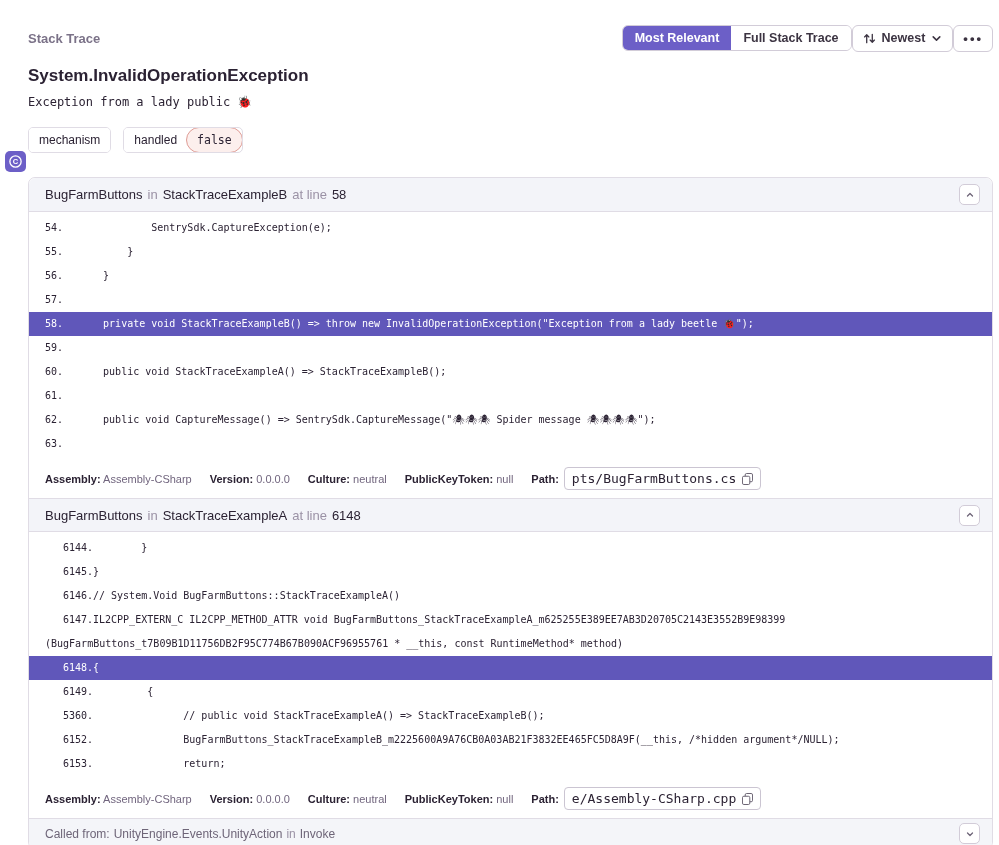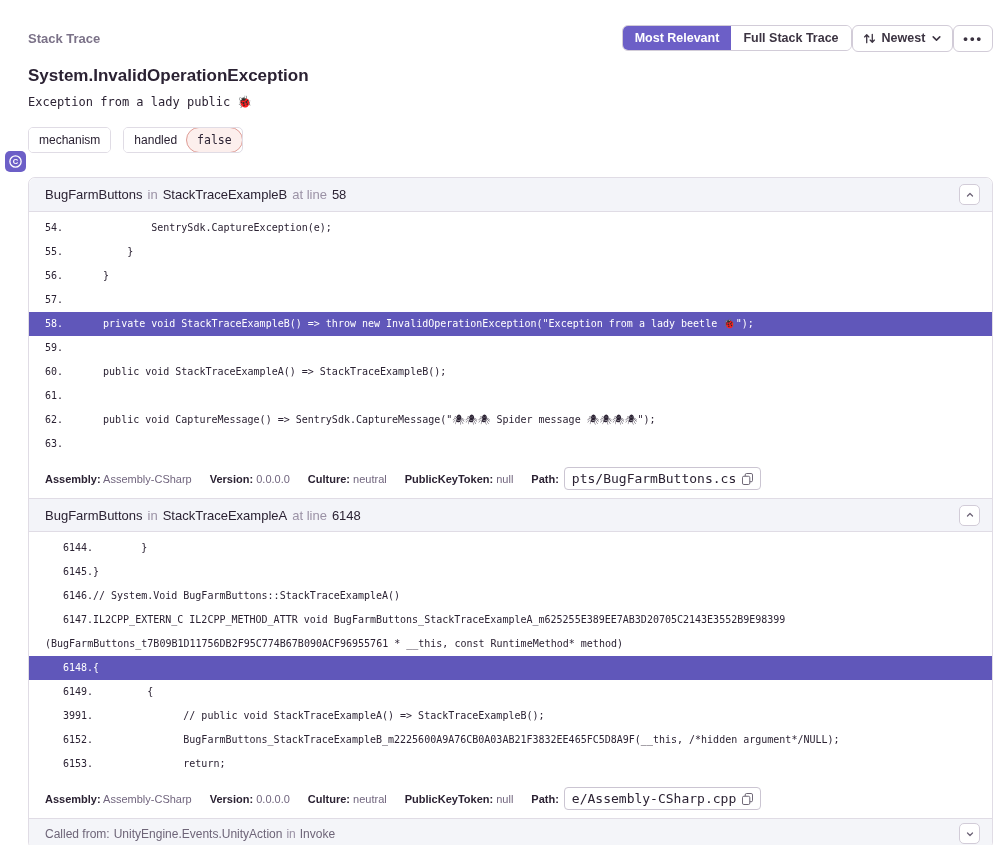--- a/index.html
+++ b/index.html
@@ -198,21 +198,21 @@
     </button>
   </div>
 
   <div class="code wide">
     <div class="code-line"><span class="ln">6144.</span><span>        }</span></div>
     <div class="code-line"><span class="ln">6145.</span><span>}</span></div>
     <div class="code-line"><span class="ln">6146.</span><span>// System.Void BugFarmButtons::StackTraceExampleA()</span></div>
     <div class="code-line"><span class="ln">6147.</span><span>IL2CPP_EXTERN_C IL2CPP_METHOD_ATTR void BugFarmButtons_StackTraceExampleA_m625255E389EE7AB3D20705C2143E3552B9E98399 (BugFarmButtons_t7B09B1D11756DB2F95C774B67B090ACF96955761 * __this, const RuntimeMethod* method)</span></div>
     <div class="code-line highlight"><span class="ln">6148.</span><span>{</span></div>
     <div class="code-line"><span class="ln">6149.</span><span>         {</span></div>
-    <div class="code-line"><span class="ln">3991.</span><span>               // public void StackTraceExampleA() =&gt; StackTraceExampleB();</span></div>
+    <div class="code-line"><span class="ln">5360.</span><span>               // public void StackTraceExampleA() =&gt; StackTraceExampleB();</span></div>
     <div class="code-line"><span class="ln">6152.</span><span>               BugFarmButtons_StackTraceExampleB_m2225600A9A76CB0A03AB21F3832EE465FC5D8A9F(__this, /*hidden argument*/NULL);</span></div>
     <div class="code-line"><span class="ln">6153.</span><span>               return;</span></div>
   </div>
 
   <div class="assembly">
     <span><b>Assembly:</b> <span>Assembly-CSharp</span></span>
     <span><b>Version:</b> <span>0.0.0.0</span></span>
     <span><b>Culture:</b> <span>neutral</span></span>
     <span><b>PublicKeyToken:</b> <span>null</span></span>
     <span class="path-wrap">

